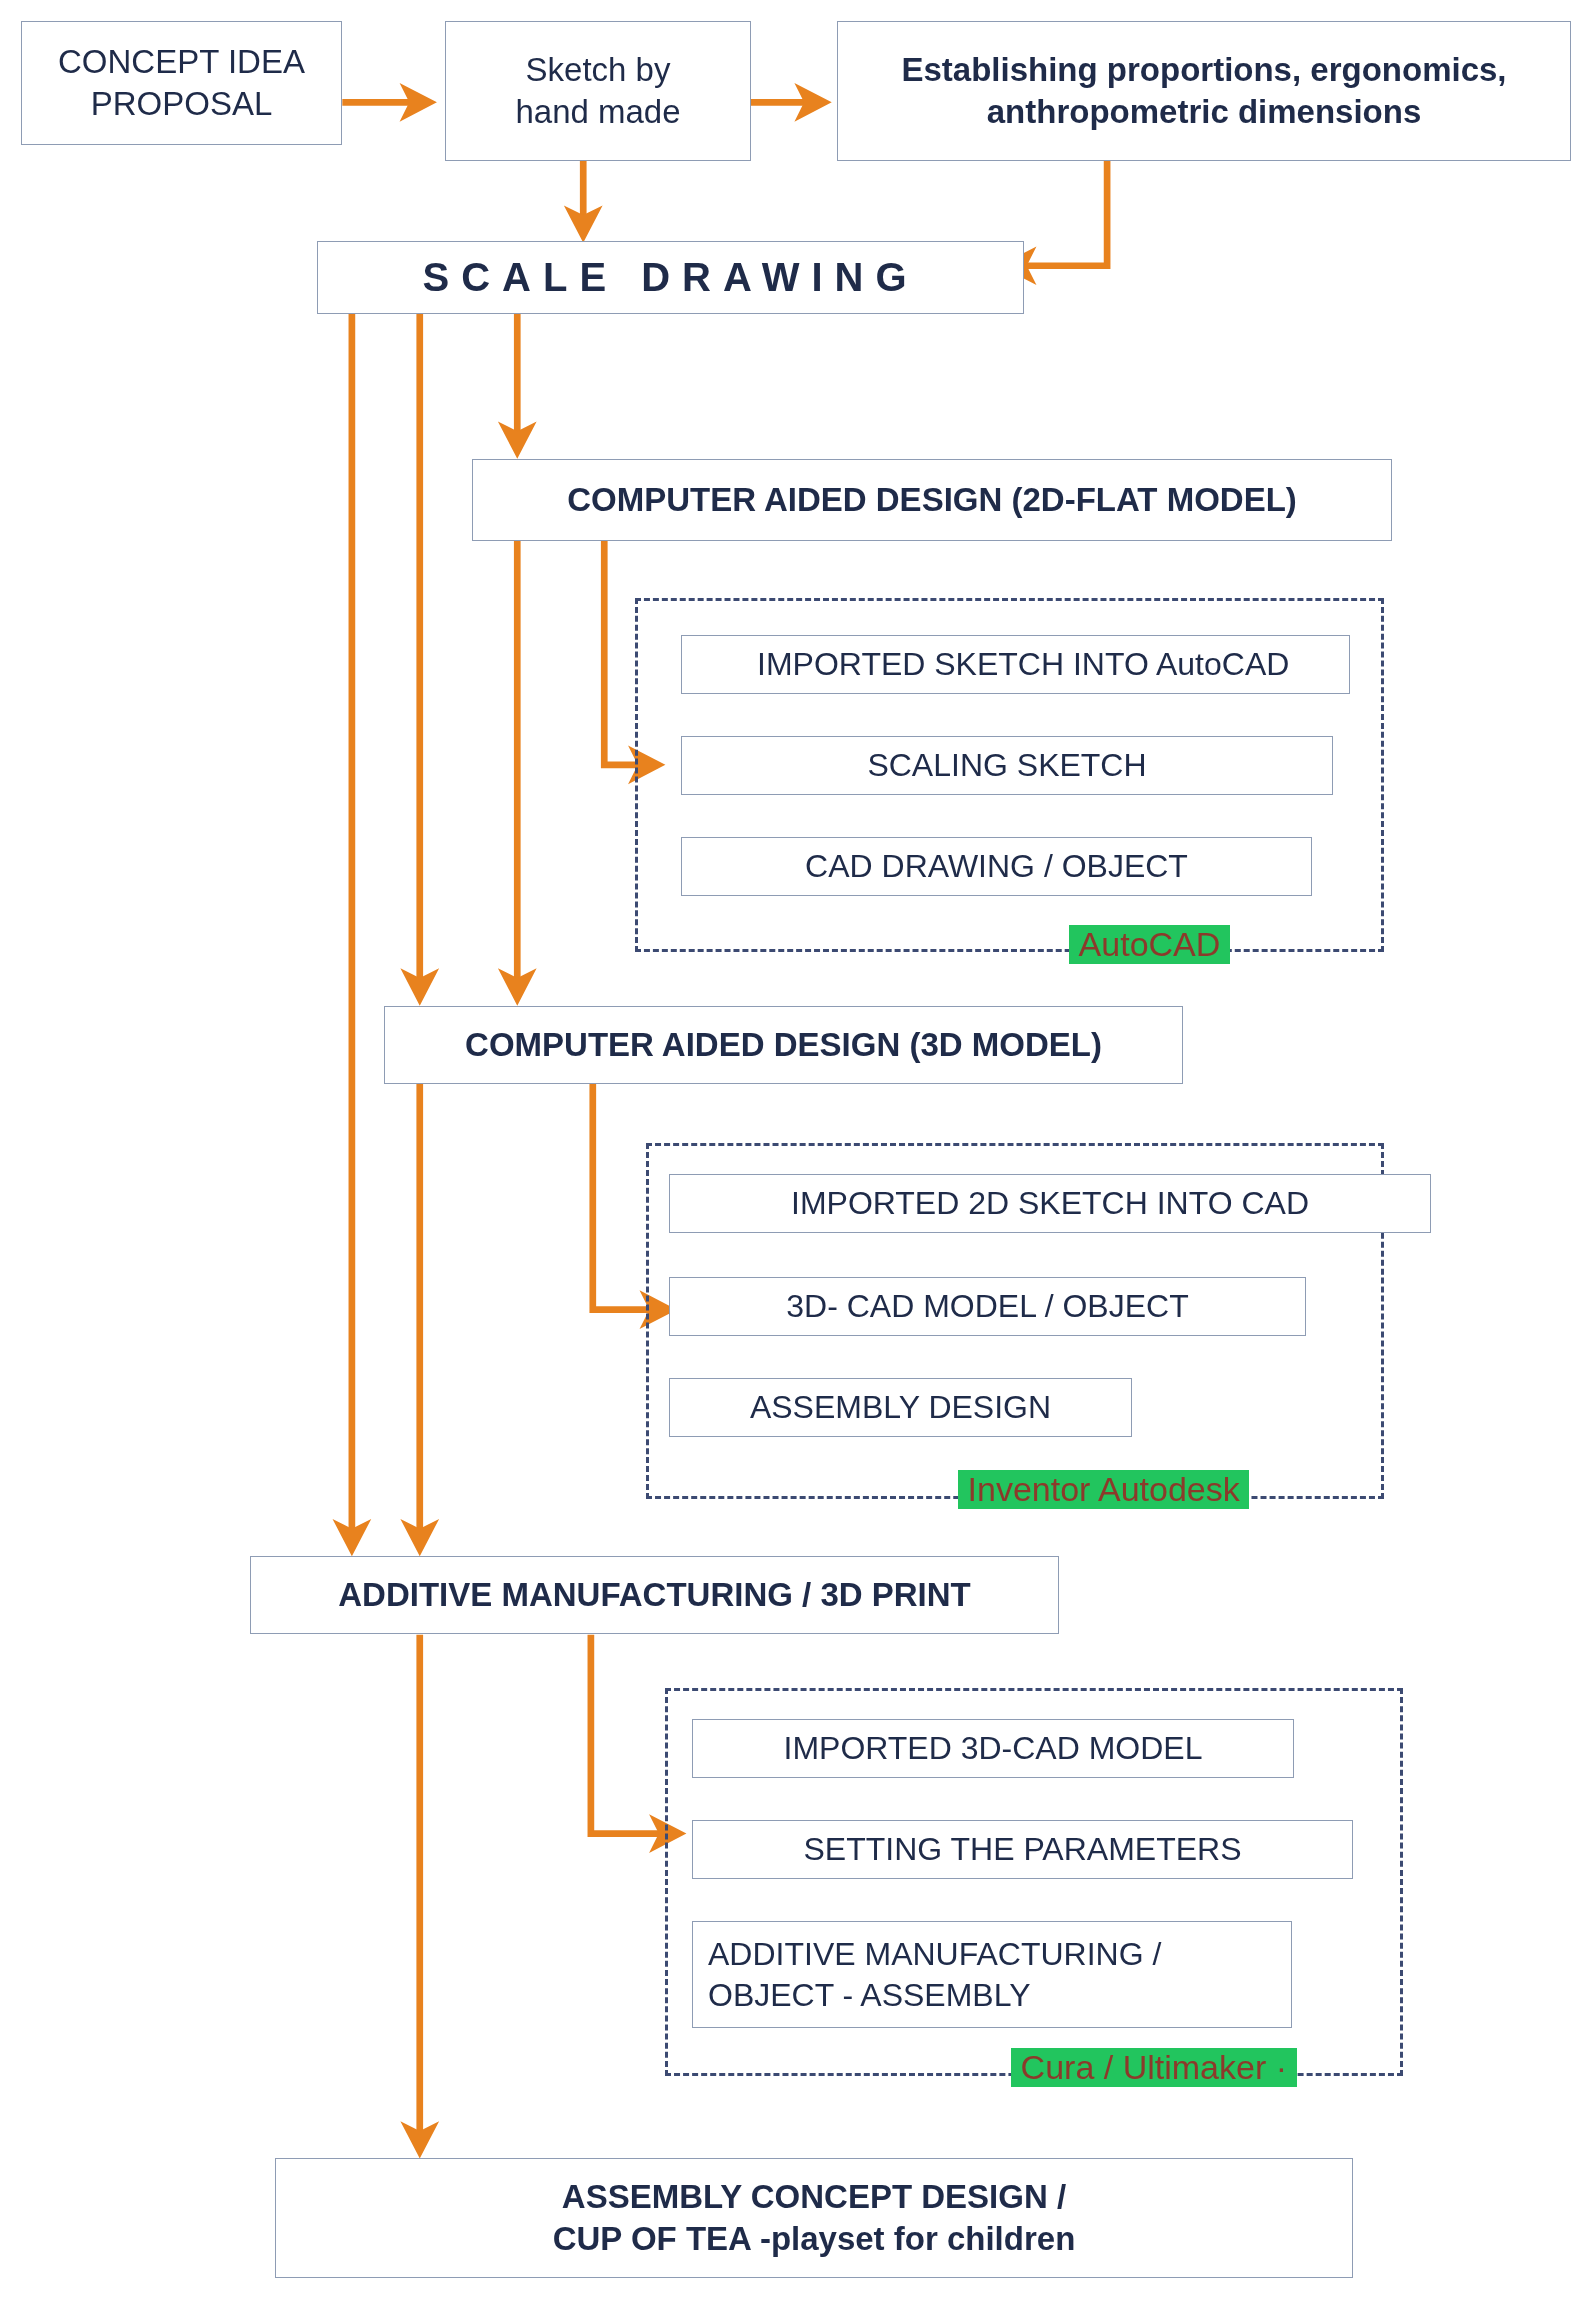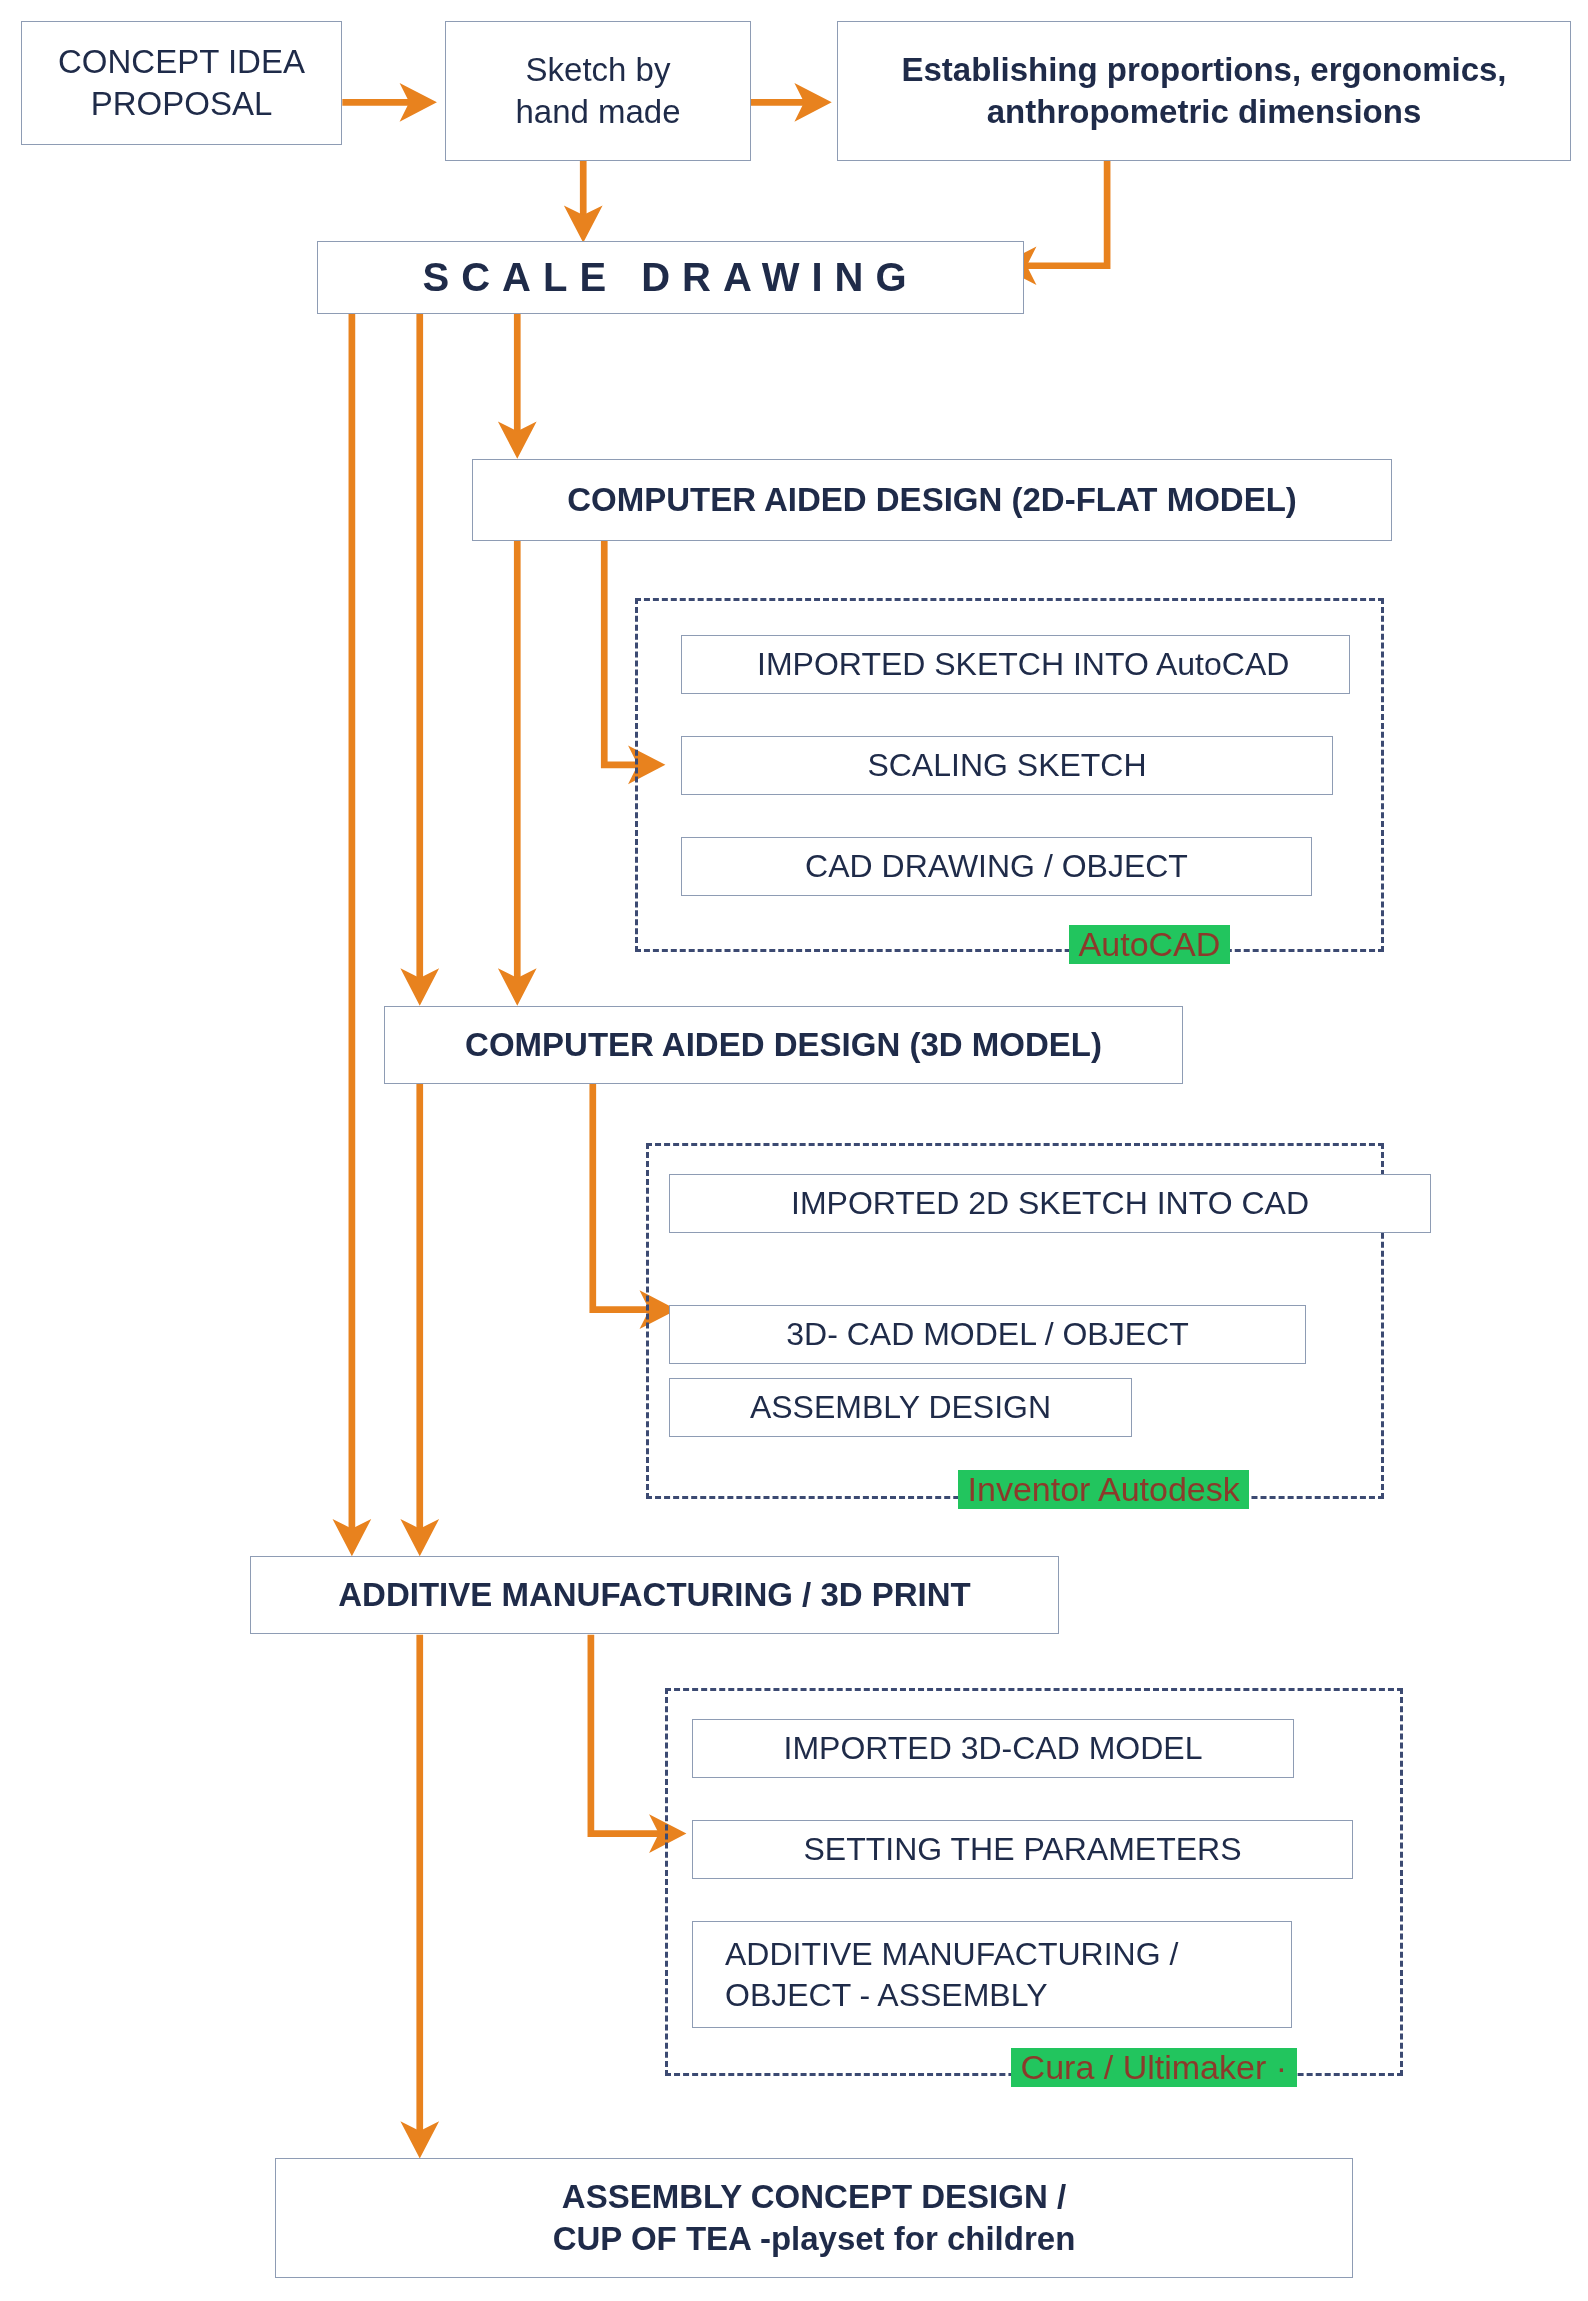--- a/index.html
+++ b/index.html
@@ -120,28 +120,28 @@
   <div class="group-box" style="left:635px; top:598px; width:749px; height:354px;"></div>
   <div class="node plain" style="left:681px; top:635px; width:669px; height:59px; font-size:32px;padding-left:25px;">IMPORTED SKETCH INTO AutoCAD</div>
   <div class="node plain" style="left:681px; top:736px; width:652px; height:59px; font-size:32px;">SCALING SKETCH</div>
   <div class="node plain" style="left:681px; top:837px; width:631px; height:59px; font-size:32px;">CAD DRAWING / OBJECT</div>
   <div class="group-label" style="left:1069px; top:925px; font-size:34px;">AutoCAD</div>
 
   <div class="node bold" style="left:384px; top:1006px; width:799px; height:78px; font-size:33px;">COMPUTER AIDED DESIGN (3D MODEL)</div>
 
   <div class="group-box" style="left:646px; top:1143px; width:738px; height:356px;"></div>
   <div class="node plain" style="left:669px; top:1174px; width:762px; height:59px; font-size:32px;">IMPORTED 2D SKETCH INTO CAD</div>
-  <div class="node plain" style="left:669px; top:1277px; width:637px; height:59px; font-size:32px;margin-top:28px;">3D- CAD MODEL  / OBJECT</div>
+  <div class="node plain" style="left:669px; top:1277px; width:637px; height:59px; font-size:32px;">3D- CAD MODEL  / OBJECT</div>
   <div class="node plain" style="left:669px; top:1378px; width:463px; height:59px; font-size:32px;">ASSEMBLY DESIGN</div>
   <div class="group-label" style="left:958px; top:1470px; font-size:34px;">Inventor Autodesk</div>
 
   <div class="node bold" style="left:250px; top:1556px; width:809px; height:78px; font-size:33px;">ADDITIVE MANUFACTURING / 3D PRINT</div>
 
   <div class="group-box" style="left:665px; top:1688px; width:738px; height:388px;"></div>
   <div class="node plain" style="left:692px; top:1719px; width:602px; height:59px; font-size:32px;">IMPORTED 3D-CAD MODEL</div>
   <div class="node plain" style="left:692px; top:1820px; width:661px; height:59px; font-size:32px;">SETTING THE PARAMETERS</div>
-  <div class="node plain" style="left:692px; top:1921px; width:600px; height:107px; font-size:32px; justify-content:flex-start; text-align:left; padding-left:32px;">ADDITIVE MANUFACTURING /<br>OBJECT - ASSEMBLY</div>
+  <div class="node plain" style="left:692px; top:1921px; width:600px; height:107px; font-size:32px; justify-content:flex-start; text-align:left; padding-left:15px;">ADDITIVE MANUFACTURING /<br>OBJECT - ASSEMBLY</div>
   <div class="group-label" style="left:1011px; top:2048px; font-size:34px;">Cura / Ultimaker ·</div>
 
   <div class="node bold" style="left:275px; top:2158px; width:1078px; height:120px; font-size:33px;">ASSEMBLY CONCEPT DESIGN /<br>CUP OF TEA -playset for children</div>
 
 </div>
 
 
 </body></html>

